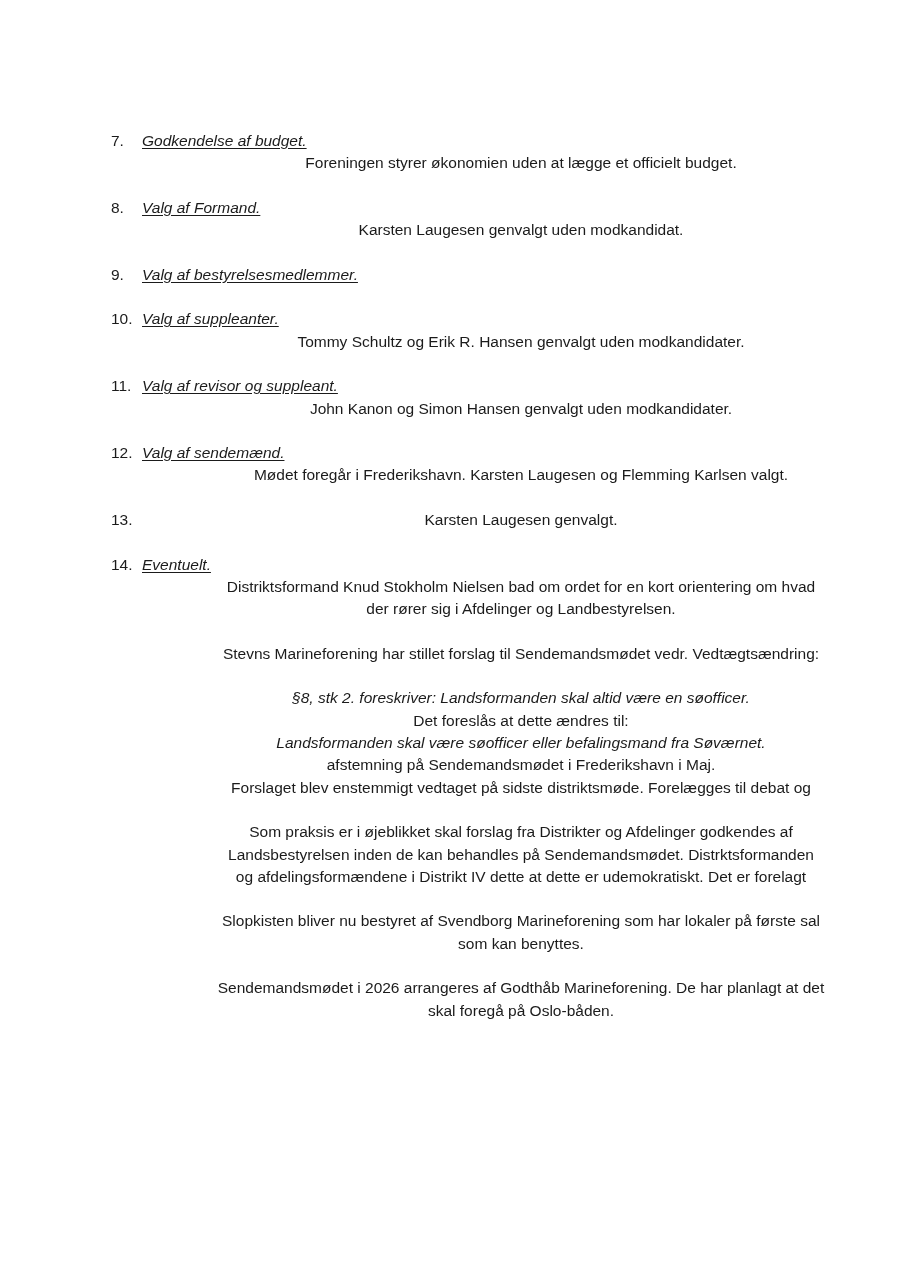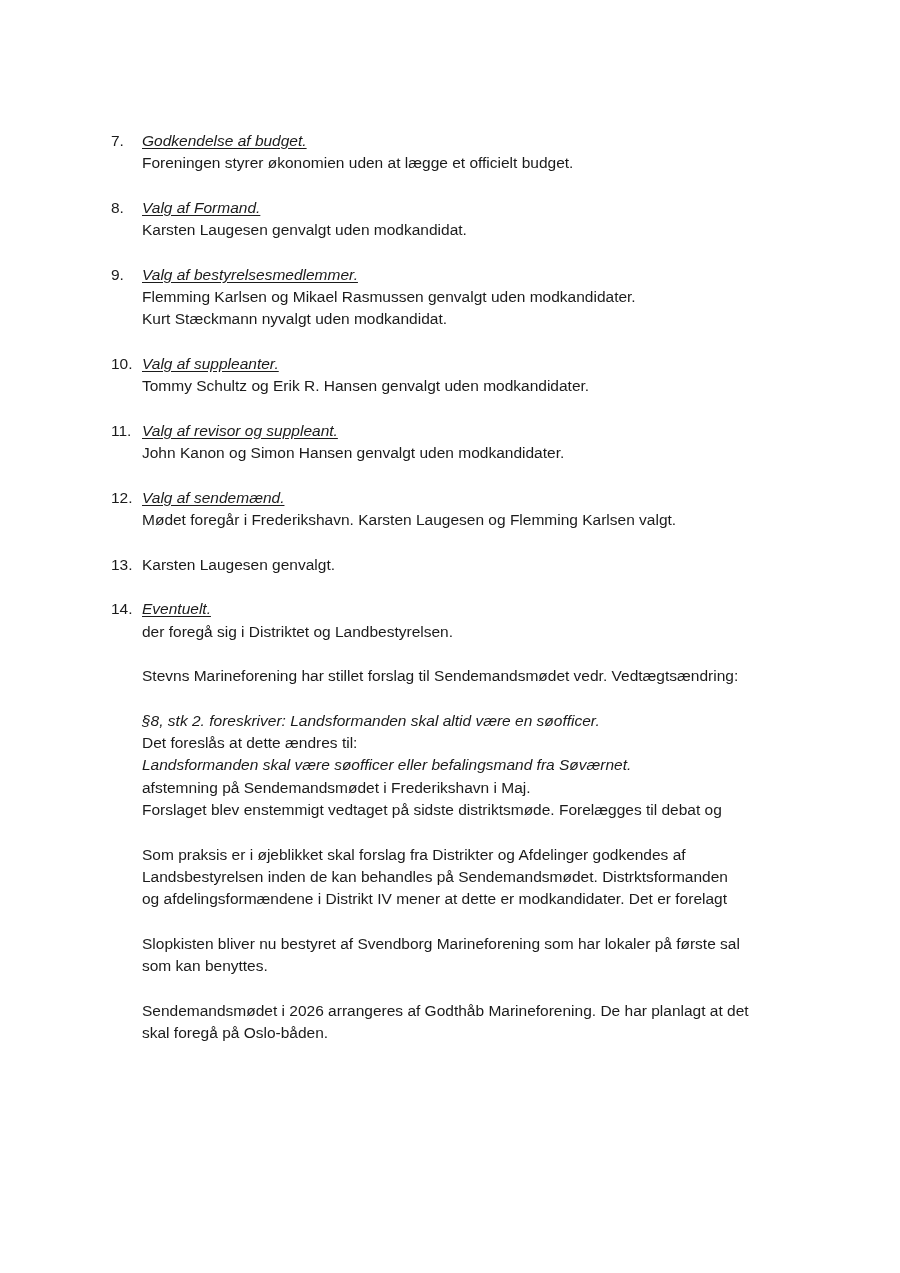--- a/index.html
+++ b/index.html
@@ -37,20 +37,21 @@
     text-decoration: underline;
     text-underline-offset: 2px;
     white-space: nowrap;
     font-style: italic;
   }
   .para + .para {
     margin-top: 22.3px;
   }
   .line {
     white-space: nowrap;
+    text-align: center;
   }
   .italic {
     font-style: italic;
   }
 </style>
 </head>
 <body>
 
 <div class="page">
   <div>
@@ -69,24 +70,20 @@
           <div class="title">Valg af Formand.</div>
           <div class="para">
             <div class="line">Karsten Laugesen genvalgt uden modkandidat.</div>
           </div>
         </div>
       </div>
       <div class="item">
         <span class="num">9.</span>
         <div>
           <div class="title">Valg af bestyrelsesmedlemmer.</div>
-          <div class="para">
-            <div class="line">Flemming Karlsen og Mikael Rasmussen genvalgt uden modkandidater.</div>
-            <div class="line">Kurt Stæckmann nyvalgt uden modkandidat.</div>
-          </div>
         </div>
       </div>
       <div class="item">
         <span class="num">10.</span>
         <div>
           <div class="title">Valg af suppleanter.</div>
           <div class="para">
             <div class="line">Tommy Schultz og Erik R. Hansen genvalgt uden modkandidater.</div>
           </div>
         </div>
@@ -115,36 +112,37 @@
           <div class="para">
             <div class="line">Karsten Laugesen genvalgt.</div>
           </div>
         </div>
       </div>
       <div class="item">
         <span class="num">14.</span>
         <div>
           <div class="title">Eventuelt.</div>
           <div class="para">
-            <div class="line">der foregå sig i Distriktet og Landbestyrelsen.</div>
+            <div class="line">Distriktsformand Knud Stokholm Nielsen bad om ordet for en kort orientering om hvad</div>
+            <div class="line">der rører sig i Afdelinger og Landbestyrelsen.</div>
           </div>
           <div class="para">
             <div class="line">Stevns Marineforening har stillet forslag til Sendemandsmødet vedr. Vedtægtsændring:</div>
           </div>
           <div class="para">
             <div class="line italic">§8, stk 2. foreskriver: Landsformanden skal altid være en søofficer.</div>
             <div class="line">Det foreslås at dette ændres til:</div>
             <div class="line italic">Landsformanden skal være søofficer eller befalingsmand fra Søværnet.</div>
             <div class="line">afstemning på Sendemandsmødet i Frederikshavn i Maj.</div>
             <div class="line">Forslaget blev enstemmigt vedtaget på sidste distriktsmøde. Forelægges til debat og</div>
           </div>
           <div class="para">
             <div class="line">Som praksis er i øjeblikket skal forslag fra Distrikter og Afdelinger godkendes af</div>
             <div class="line">Landsbestyrelsen inden de kan behandles på Sendemandsmødet. Distrktsformanden</div>
-            <div class="line">og afdelingsformændene i Distrikt IV mener at dette er modkandidater. Det er forelagt</div>
+            <div class="line">og afdelingsformændene i Distrikt IV dette at dette er udemokratiskt. Det er forelagt</div>
           </div>
           <div class="para">
             <div class="line">Slopkisten bliver nu bestyret af Svendborg Marineforening som har lokaler på første sal</div>
             <div class="line">som kan benyttes.</div>
           </div>
           <div class="para">
             <div class="line">Sendemandsmødet i 2026 arrangeres af Godthåb Marineforening. De har planlagt at det</div>
             <div class="line">skal foregå på Oslo-båden.</div>
           </div>
         </div>

